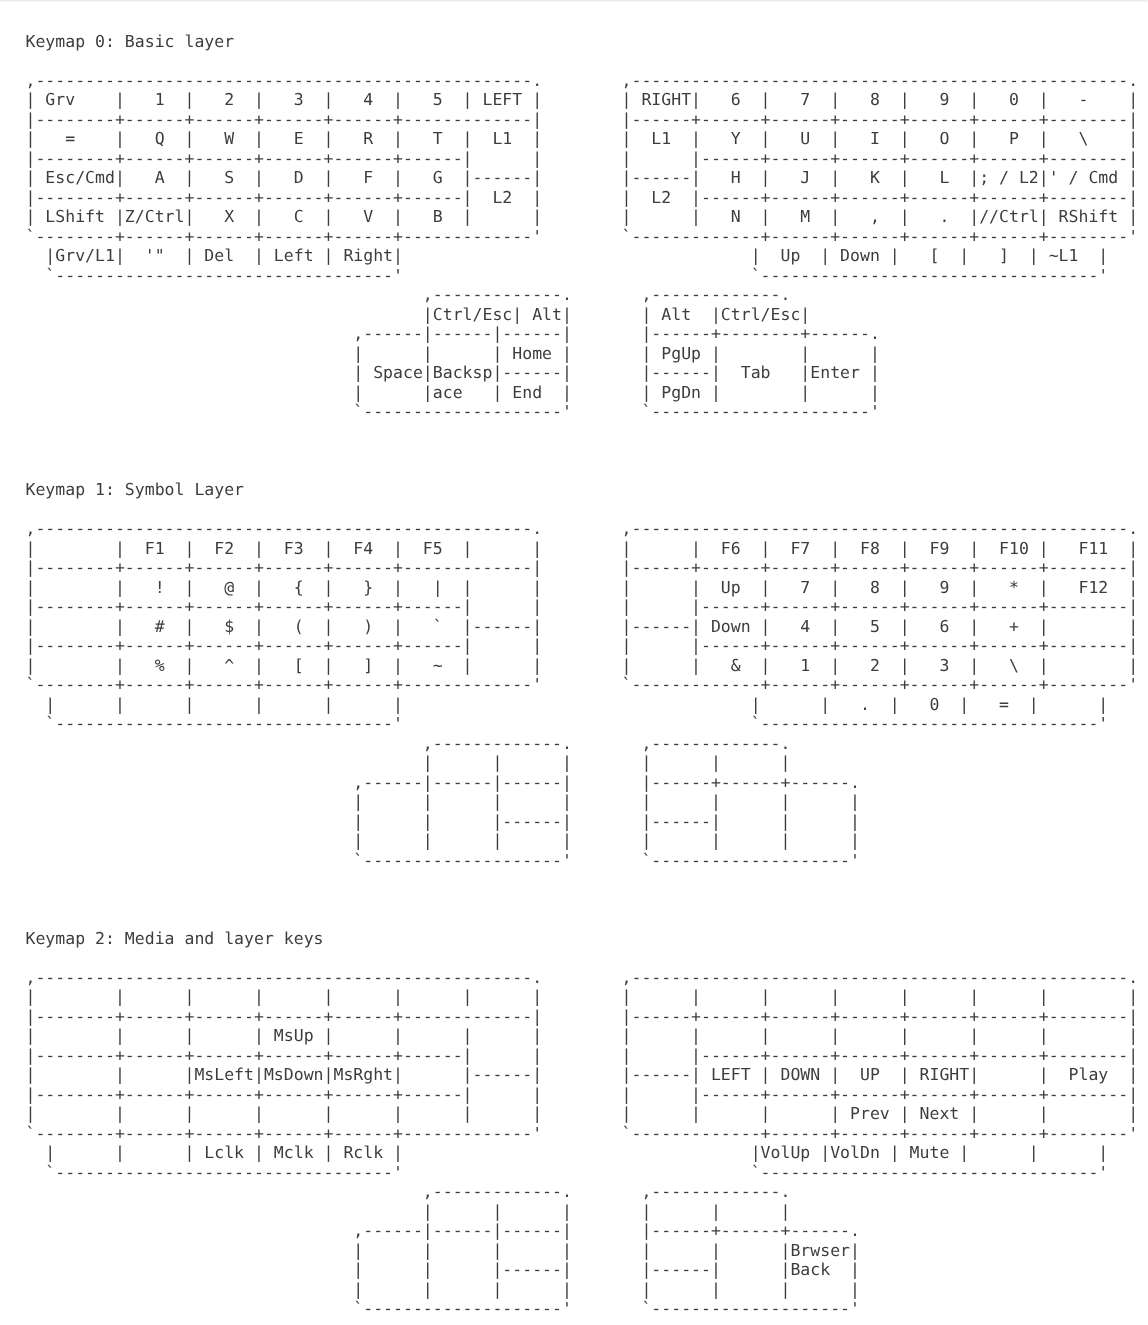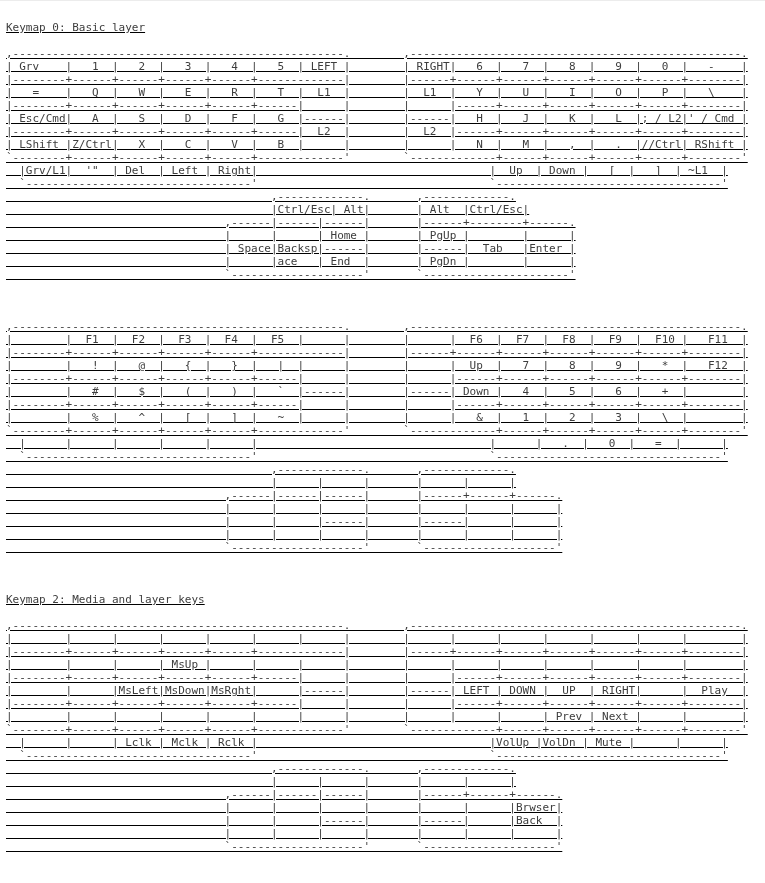--- a/index.html
+++ b/index.html
@@ -8,22 +8,21 @@
     background: #ffffff;
   }
   body {
     width: 765px;
     height: 883px;
     box-sizing: border-box;
     overflow: hidden;
     border-top: 1px solid #ececec;
   }
   .page {
-    padding: 20px 0 0 6px;
-    text-decoration: underline;
+    padding: 20px 0 0 17px;
   }
   .km-section {
     margin: 0 0 39px 0;
   }
   .km-title {
     font-family: "DejaVu Sans Mono", "Liberation Mono", monospace;
     font-size: 11px;
     line-height: 13px;
     color: #3d3d3d;
     white-space: pre;
@@ -60,20 +59,21 @@
                                         ,-------------.       ,-------------.
                                         |Ctrl/Esc| Alt|       | Alt  |Ctrl/Esc|
                                  ,------|------|------|       |------+--------+------.
                                  |      |      | Home |       | PgUp |        |      |
                                  | Space|Backsp|------|       |------|  Tab   |Enter |
                                  |      |ace   | End  |       | PgDn |        |      |
                                  `--------------------'       `----------------------'</pre>
   </section>
 
   <section class="km-section">
+    <div class="km-title">Keymap 1: Symbol Layer</div>
     <pre class="km-art">,--------------------------------------------------.        ,--------------------------------------------------.
 |        |  F1  |  F2  |  F3  |  F4  |  F5  |      |        |      |  F6  |  F7  |  F8  |  F9  |  F10 |   F11  |
 |--------+------+------+------+------+-------------|        |------+------+------+------+------+------+--------|
 |        |   !  |   @  |   {  |   }  |   |  |      |        |      |  Up  |   7  |   8  |   9  |   *  |   F12  |
 |--------+------+------+------+------+------|      |        |      |------+------+------+------+------+--------|
 |        |   #  |   $  |   (  |   )  |   `  |------|        |------| Down |   4  |   5  |   6  |   +  |        |
 |--------+------+------+------+------+------|      |        |      |------+------+------+------+------+--------|
 |        |   %  |   ^  |   [  |   ]  |   ~  |      |        |      |   &amp;  |   1  |   2  |   3  |   \  |        |
 `--------+------+------+------+------+-------------'        `-------------+------+------+------+------+--------'
   |      |      |      |      |      |                                   |      |   .  |   0  |   =  |      |

